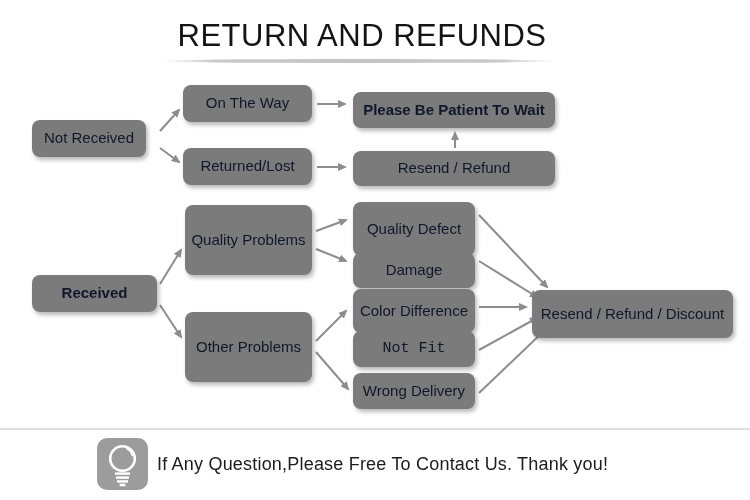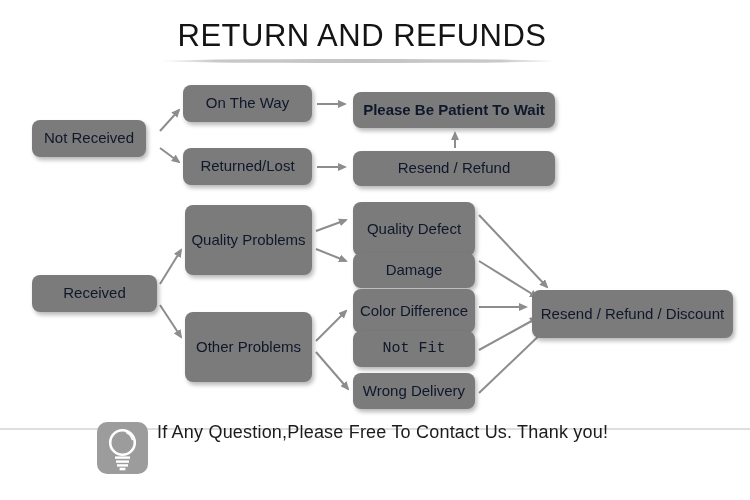--- a/index.html
+++ b/index.html
@@ -21,21 +21,21 @@
   .node{
     position:absolute;display:flex;align-items:center;justify-content:center;
     background:var(--box,#7b7b7b);color:#0f172a;border-radius:8px;
     box-shadow:2px 3px 4px rgba(0,0,0,0.28);
     font-size:15px;text-align:center;line-height:1.1;
   }
   .footer-divider{
     position:absolute;top:428px;left:0;width:750px;height:2px;background:#dedede;
   }
   .footer{
-    position:absolute;top:422px;left:97px;display:flex;align-items:flex-start;gap:9px;
+    position:absolute;top:438px;left:97px;display:flex;align-items:center;gap:9px;
   }
   .bulb-badge{
     width:51px;height:52px;border-radius:10px;background:var(--iconbg,#9c9c9c);
     flex:0 0 auto;
   }
   .footer-text{
     font-size:18px;color:#1c1c1c;letter-spacing:.2px;white-space:nowrap;
   }
 </style>
 </head>
@@ -81,21 +81,21 @@
       </div>
       <div class="node" style="left: 183px; top: 148px; width: 129px; height: 37px;">
         <span>Returned/Lost</span>
       </div>
       <div class="node" style="left: 353px; top: 92px; width: 202px; height: 36px; font-weight: bold;">
         <span>Please Be Patient To Wait</span>
       </div>
       <div class="node" style="left: 353px; top: 151px; width: 202px; height: 35px;">
         <span>Resend / Refund</span>
       </div>
-      <div class="node" style="left: 32px; top: 275px; width: 125px; height: 37px;">
+      <div class="node" style="left: 32px; top: 275px; width: 125px; height: 37px; font-weight: bold;">
         <span>Received</span>
       </div>
       <div class="node" style="left: 185px; top: 205px; width: 127px; height: 70px; align-items: center;">
         <span>Quality Problems</span>
       </div>
       <div class="node" style="left: 185px; top: 312px; width: 127px; height: 70px; align-items: center;">
         <span>Other Problems</span>
       </div>
       <div class="node" style="left: 353px; top: 202px; width: 122px; height: 54px;">
         <span>Quality Defect</span>

